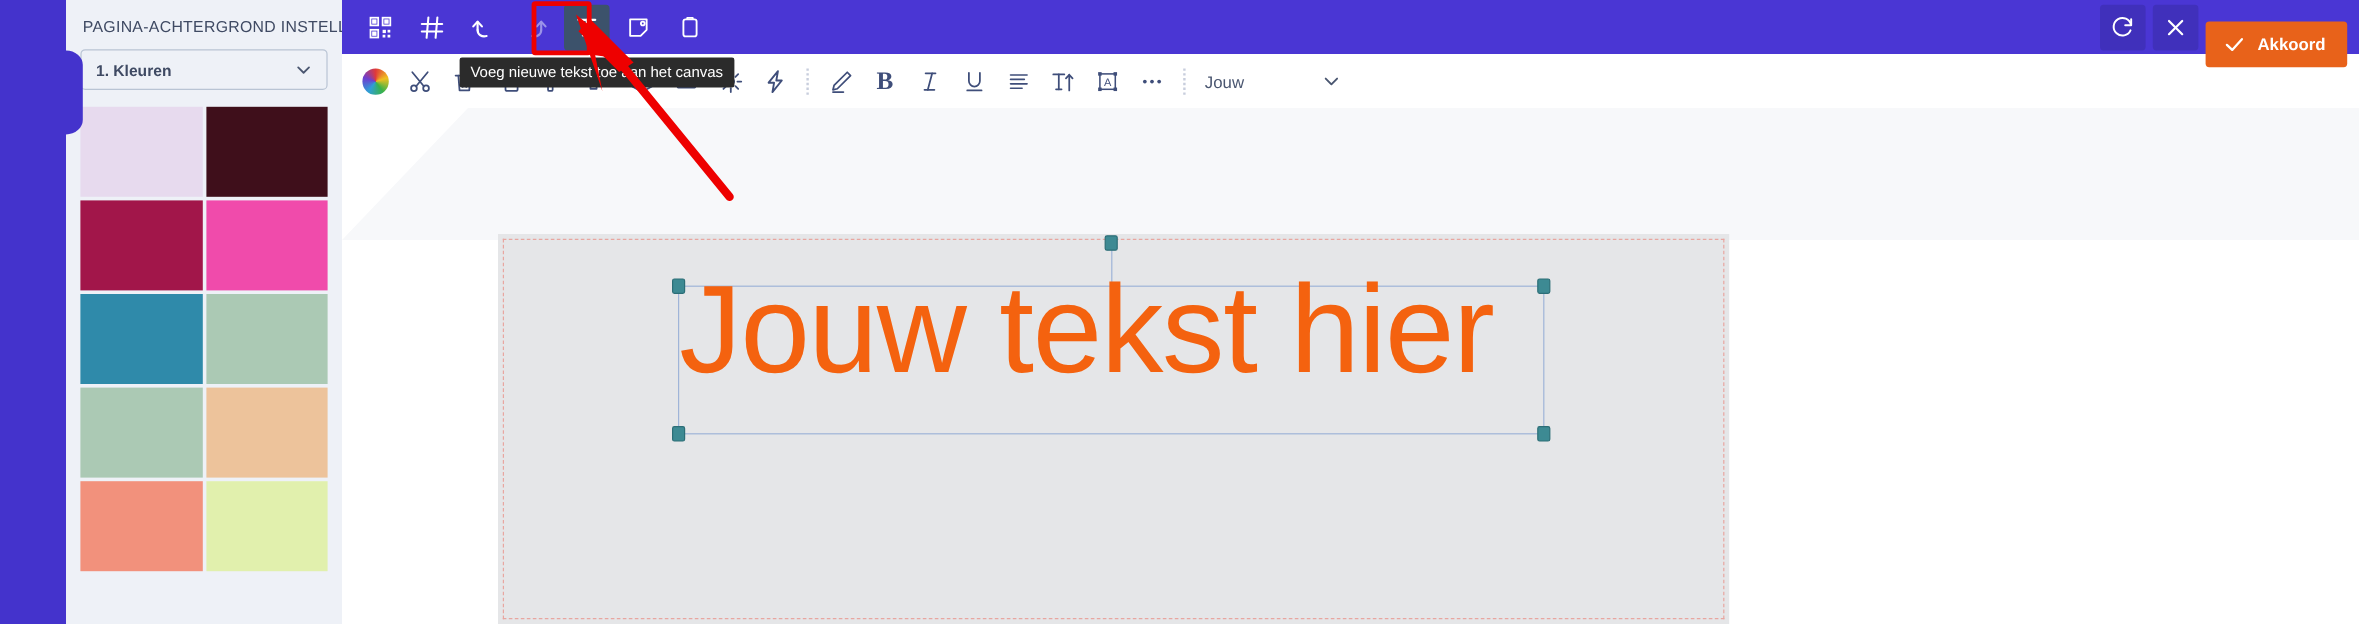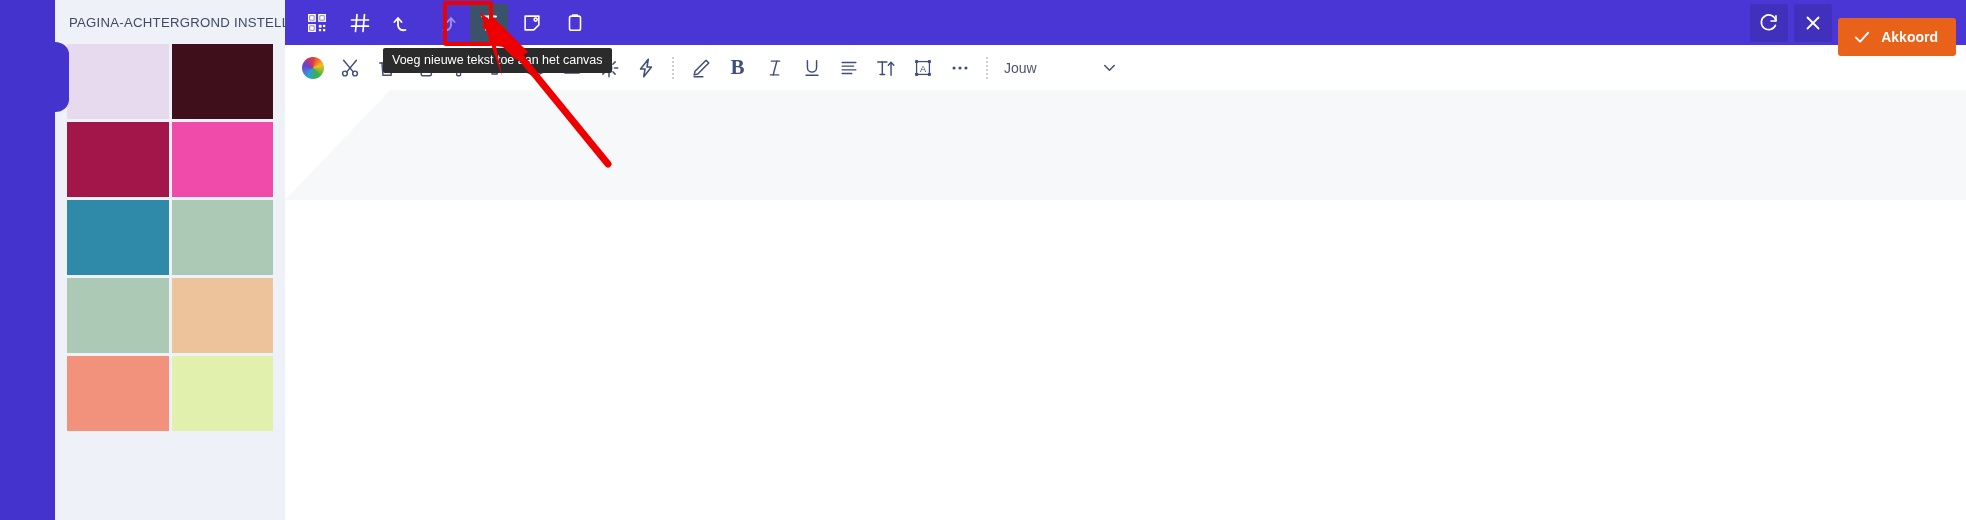--- a/index.html
+++ b/index.html
@@ -320,20 +320,28 @@
         </svg>
       </span>
       <span class="rail-lbl">INSTAGRAM</span>
     </div>
 
   </div>
 
   <div class="panel">
     <div class="panel-title">PAGINA-ACHTERGROND INSTELLEN</div>
 
+    <div class="panel-select">
+      <span class="panel-select-lbl">1. Kleuren</span>
+      <span class="panel-select-chev">
+        <svg width="18" height="18" viewBox="0 0 24 24" fill="none" stroke="#4a5670" stroke-width="2" stroke-linecap="round" stroke-linejoin="round">
+          <polyline points="6,9.5 12,15.5 18,9.5"></polyline>
+        </svg>
+      </span>
+    </div>
 
     <div class="swatches" id="swatch-grid">
         <div class="swatch" style="background: rgb(231, 218, 238);"></div>
         <div class="swatch" style="background: rgb(63, 15, 27);"></div>
         <div class="swatch" style="background: rgb(162, 22, 74);"></div>
         <div class="swatch" style="background: rgb(240, 75, 171);"></div>
         <div class="swatch" style="background: rgb(47, 138, 170);"></div>
         <div class="swatch" style="background: rgb(171, 201, 180);"></div>
         <div class="swatch" style="background: rgb(171, 201, 180);"></div>
         <div class="swatch" style="background: rgb(237, 195, 155);"></div>
@@ -592,20 +600,33 @@
           </svg>
         </span>
       </div>
 
     </div>
   </div>
 
   <div class="canvas-area">
     <div class="canvas-bg-shape"></div>
 
+    <div class="page">
+      <div class="page-guide"></div>
+
+      <div class="textbox">
+        <div class="rot-stem"></div>
+        <div class="rot-handle"></div>
+        <div class="tb-text" style="color: rgb(244, 98, 15);">Jouw tekst hier</div>
+        <div class="handle h-tl"></div>
+        <div class="handle h-tr"></div>
+        <div class="handle h-bl"></div>
+        <div class="handle h-br"></div>
+      </div>
+    </div>
   </div>
 
   <div class="tooltip">Voeg nieuwe tekst toe aan het canvas</div>
   <div class="highlight-box"></div>
   <svg class="arrow-svg" viewBox="0 0 240 190">
     <polygon points="52,16 88,52 76,60 42,26" fill="#ee0000"></polygon>
     <polygon points="40,12 86,50 56,46 62,76" fill="#ee0000"></polygon>
     <line x1="70" y1="44" x2="168" y2="164" stroke="#ee0000" stroke-width="7" stroke-linecap="round"></line>
   </svg>
 

